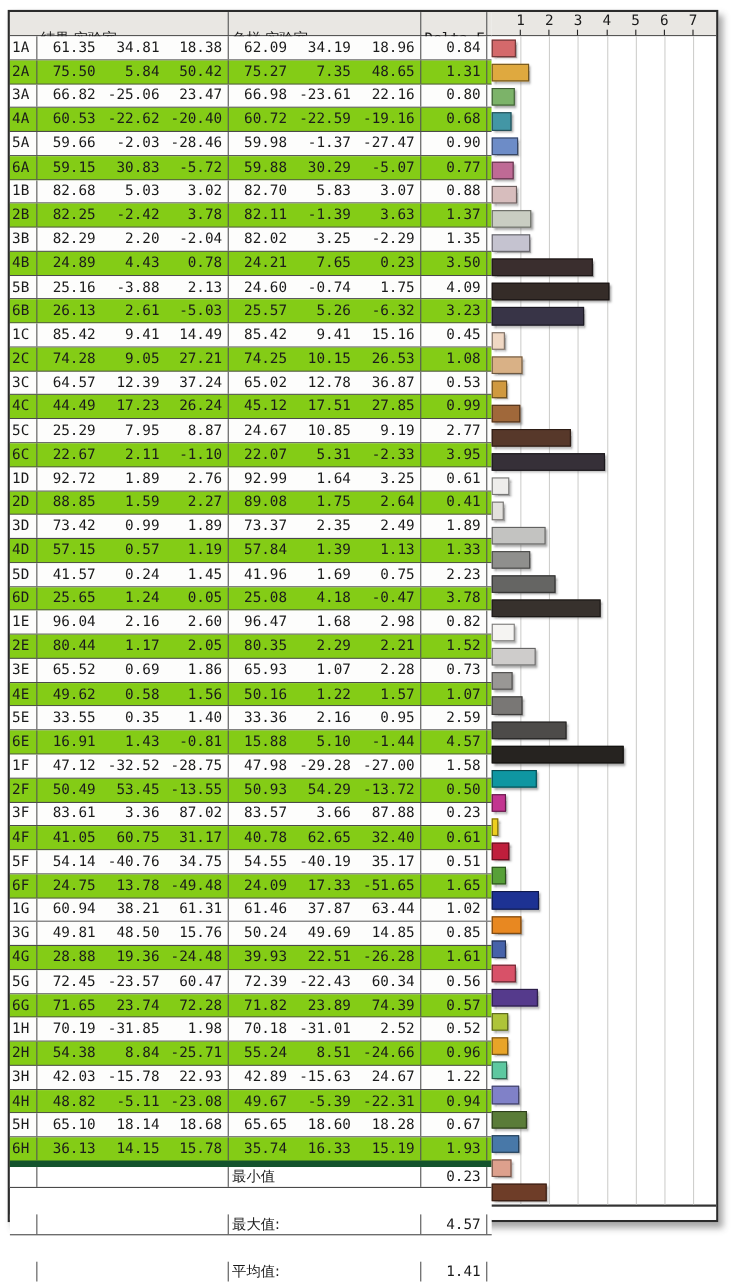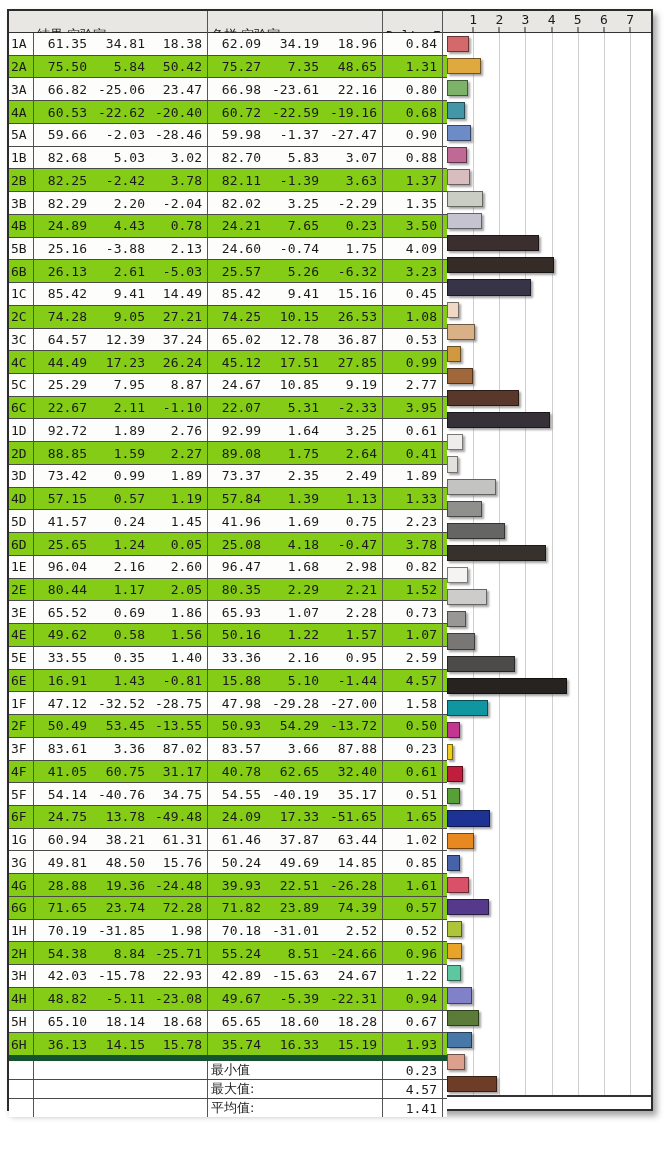--- a/index.html
+++ b/index.html
@@ -31,21 +31,21 @@
   .row.alt{background:#84cc16;}
   .row:last-child{border-bottom:6px solid #14532d;}
   .row .cell{display:flex;align-items:center;overflow:hidden;white-space:nowrap;}
   .c-id{padding-left:2px;border-right:1px solid #555;}
   .num{justify-content:flex-end;padding-right:5px;}
   .c-s3{border-right:1px solid #555;}
   .c-r3{border-right:1px solid #555;}
   .c-de{border-right:1px solid #555;}
 
   
-  .tfoot{height:48px;display:flex;flex-direction:column;}
+  .tfoot{height:48px;display:flex;flex-direction:column;gap:24px;}
   .frow{flex:1;display:grid;grid-template-columns:25px 174px 175px 60px;background:#ffffff;border-bottom:1px solid #4a4a4a;}
   .frow:last-child{border-bottom:none;}
   .frow .cell{display:flex;align-items:center;overflow:hidden;white-space:nowrap;}
   .f-id{border-right:1px solid #555;}
   .f-blank{border-right:1px solid #555;}
   .f-label{border-right:1px solid #555;padding-left:3px;}
   .f-val{justify-content:flex-end;padding-right:5px;border-right:1px solid #555;}
 
   
   .chart-header{height:22px;background:#e9e7e3;border-bottom:1px solid #333;position:relative;}
@@ -112,20 +112,30 @@
         <div class="row">
           <div class="cell c-id">5A</div>
           <div class="cell num">59.66</div>
           <div class="cell num">-2.03</div>
           <div class="cell num c-s3">-28.46</div>
           <div class="cell num">59.98</div>
           <div class="cell num">-1.37</div>
           <div class="cell num c-r3">-27.47</div>
           <div class="cell num c-de">0.90</div>
         </div>
+        <div class="row alt">
+          <div class="cell c-id">6A</div>
+          <div class="cell num">59.15</div>
+          <div class="cell num">30.83</div>
+          <div class="cell num c-s3">-5.72</div>
+          <div class="cell num">59.88</div>
+          <div class="cell num">30.29</div>
+          <div class="cell num c-r3">-5.07</div>
+          <div class="cell num c-de">0.77</div>
+        </div>
         <div class="row">
           <div class="cell c-id">1B</div>
           <div class="cell num">82.68</div>
           <div class="cell num">5.03</div>
           <div class="cell num c-s3">3.02</div>
           <div class="cell num">82.70</div>
           <div class="cell num">5.83</div>
           <div class="cell num c-r3">3.07</div>
           <div class="cell num c-de">0.88</div>
         </div>
@@ -441,20 +451,30 @@
         </div>
         <div class="row alt">
           <div class="cell c-id">4G</div>
           <div class="cell num">28.88</div>
           <div class="cell num">19.36</div>
           <div class="cell num c-s3">-24.48</div>
           <div class="cell num">39.93</div>
           <div class="cell num">22.51</div>
           <div class="cell num c-r3">-26.28</div>
           <div class="cell num c-de">1.61</div>
+        </div>
+        <div class="row">
+          <div class="cell c-id">5G</div>
+          <div class="cell num">72.45</div>
+          <div class="cell num">-23.57</div>
+          <div class="cell num c-s3">60.47</div>
+          <div class="cell num">72.39</div>
+          <div class="cell num">-22.43</div>
+          <div class="cell num c-r3">60.34</div>
+          <div class="cell num c-de">0.56</div>
         </div>
         <div class="row alt">
           <div class="cell c-id">6G</div>
           <div class="cell num">71.65</div>
           <div class="cell num">23.74</div>
           <div class="cell num c-s3">72.28</div>
           <div class="cell num">71.82</div>
           <div class="cell num">23.89</div>
           <div class="cell num c-r3">74.39</div>
           <div class="cell num c-de">0.57</div>

